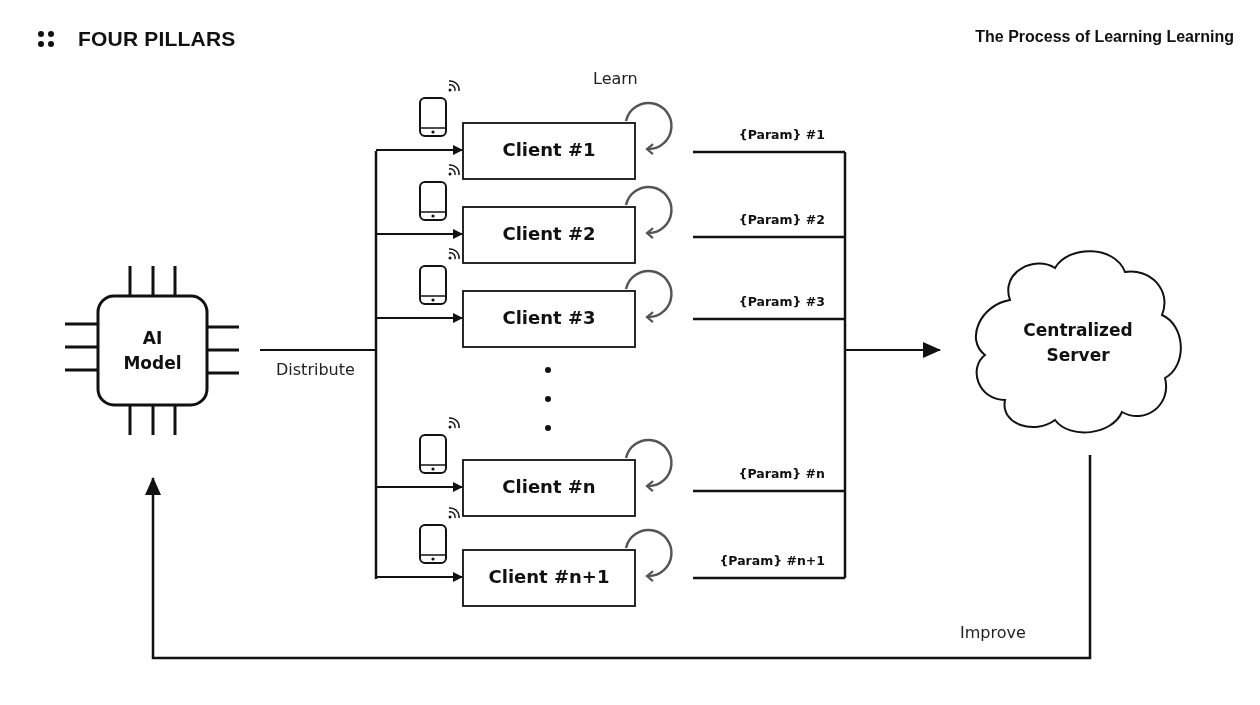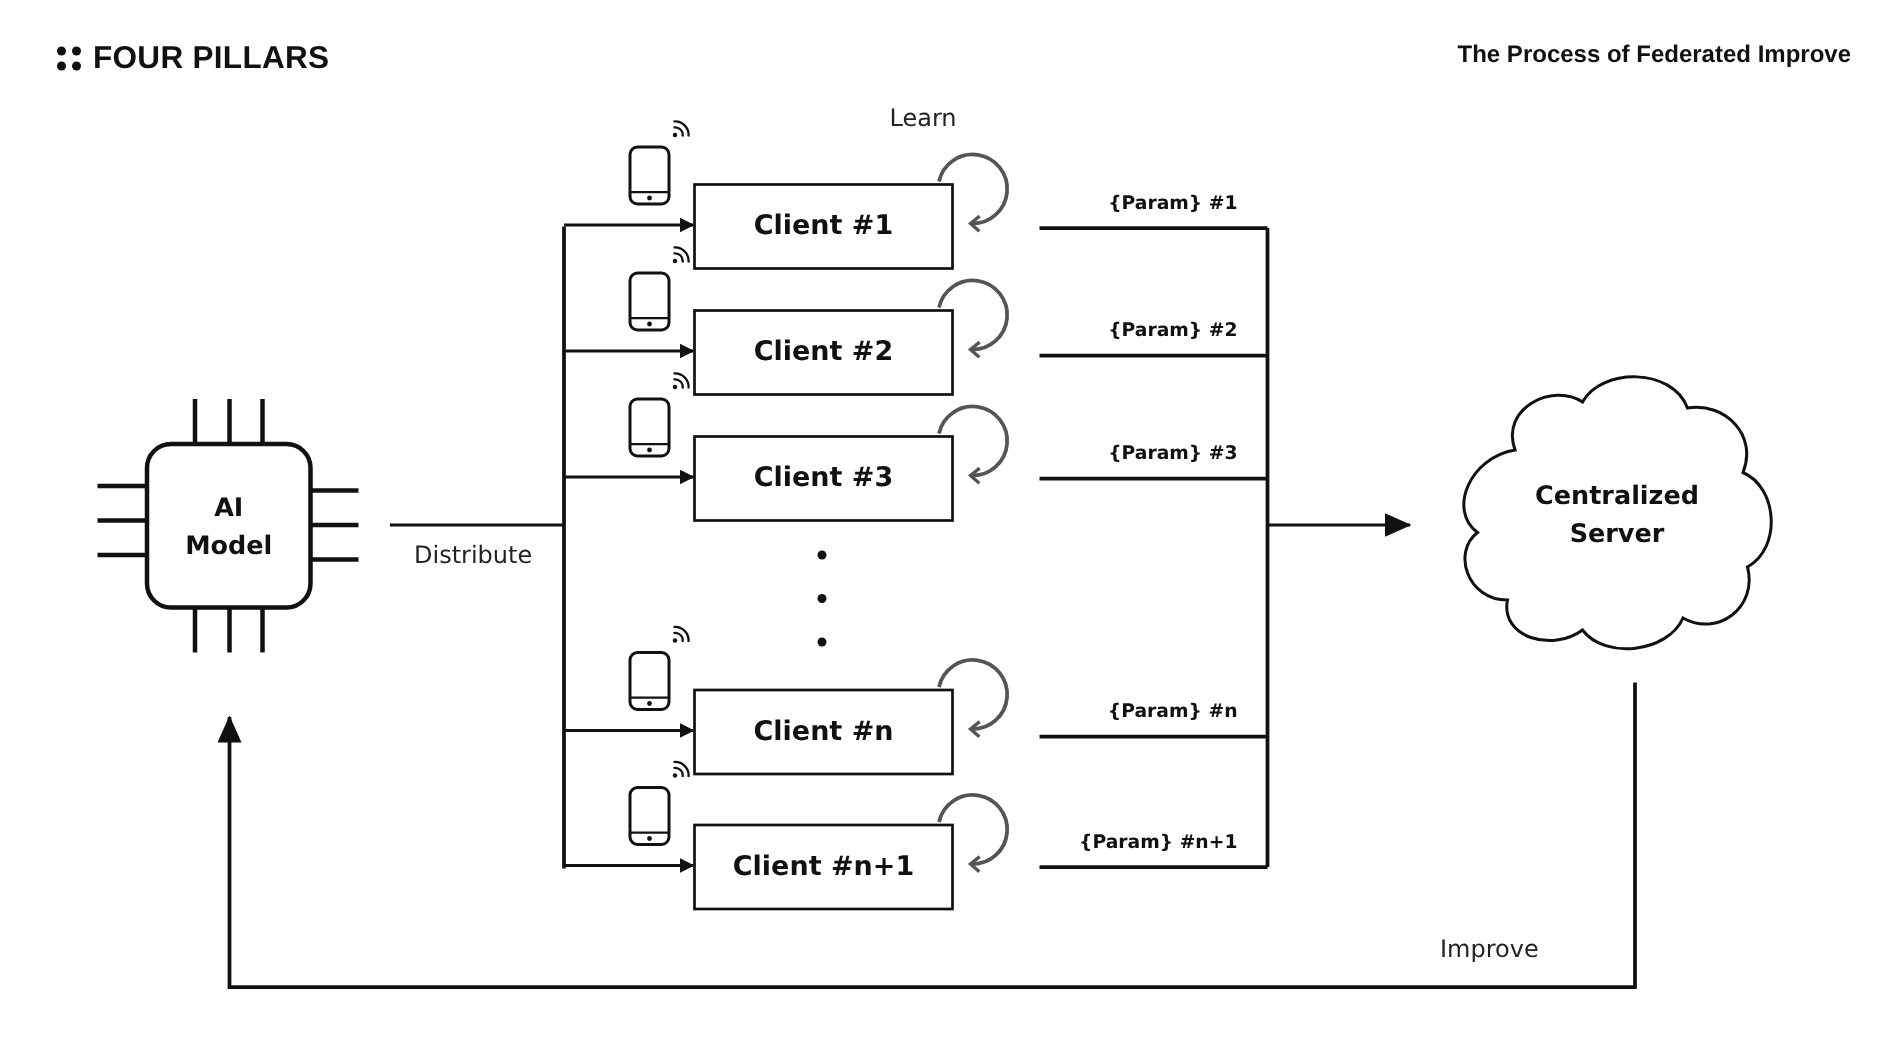--- a/index.html
+++ b/index.html
@@ -1,39 +1,39 @@
 <!DOCTYPE html>
 <html><head>
   <meta charset="utf-8">
   <style>
     html, body { margin: 0; padding: 0; background: #ffffff; }
     body { width: 1260px; height: 705px; position: relative; overflow: hidden;
            font-family: "Liberation Sans", sans-serif; color: #111; }
-    .brand { position: absolute; left: 38px; top: 27px; display: flex; align-items: center; gap: 8px; }
+    .brand { position: absolute; left: 38px; top: 27px; display: flex; align-items: center; gap: 24px; }
     .brand-dots { display: grid; grid-template-columns: 6px 6px; grid-gap: 4px; }
     .brand-dots span { width: 6px; height: 6px; border-radius: 50%; background: #111; display: block; }
     .brand-name { font-weight: bold; font-size: 21px; letter-spacing: 0.2px; }
     .page-title { position: absolute; right: 26px; top: 28px; font-weight: bold; font-size: 16px; }
     svg.diagram { position: absolute; left: 0; top: 0; }
     .t-bold { font-family: "DejaVu Sans", sans-serif; font-weight: bold; fill: #111; }
     .t-reg { font-family: "DejaVu Sans", sans-serif; fill: #222; }
   </style>
 </head>
 <body>
 
 <div class="brand">
   <div class="brand-dots">
     <span></span>
       <span></span>
       <span></span>
       <span></span>
   </div>
   <span class="brand-name">FOUR PILLARS</span>
 </div>
-<div class="page-title">The Process of Federated Improve</div>
+<div class="page-title">The Process of Learning Learning</div>
 
 <svg class="diagram" width="1260" height="705" viewBox="0 0 1260 705">
   <defs>
     <marker id="arrow" markerWidth="10" markerHeight="10" refX="9" refY="5" orient="auto" markerUnits="userSpaceOnUse">
       <path d="M0,0 L10,5 L0,10 Z" fill="#111"></path>
     </marker>
     <marker id="arrowBig" markerWidth="18" markerHeight="16" refX="17" refY="8" orient="auto" markerUnits="userSpaceOnUse">
       <path d="M0,0 L18,8 L0,16 Z" fill="#111"></path>
     </marker>
     <marker id="chev" markerWidth="12" markerHeight="12" refX="6" refY="6" orient="auto" markerUnits="userSpaceOnUse">

